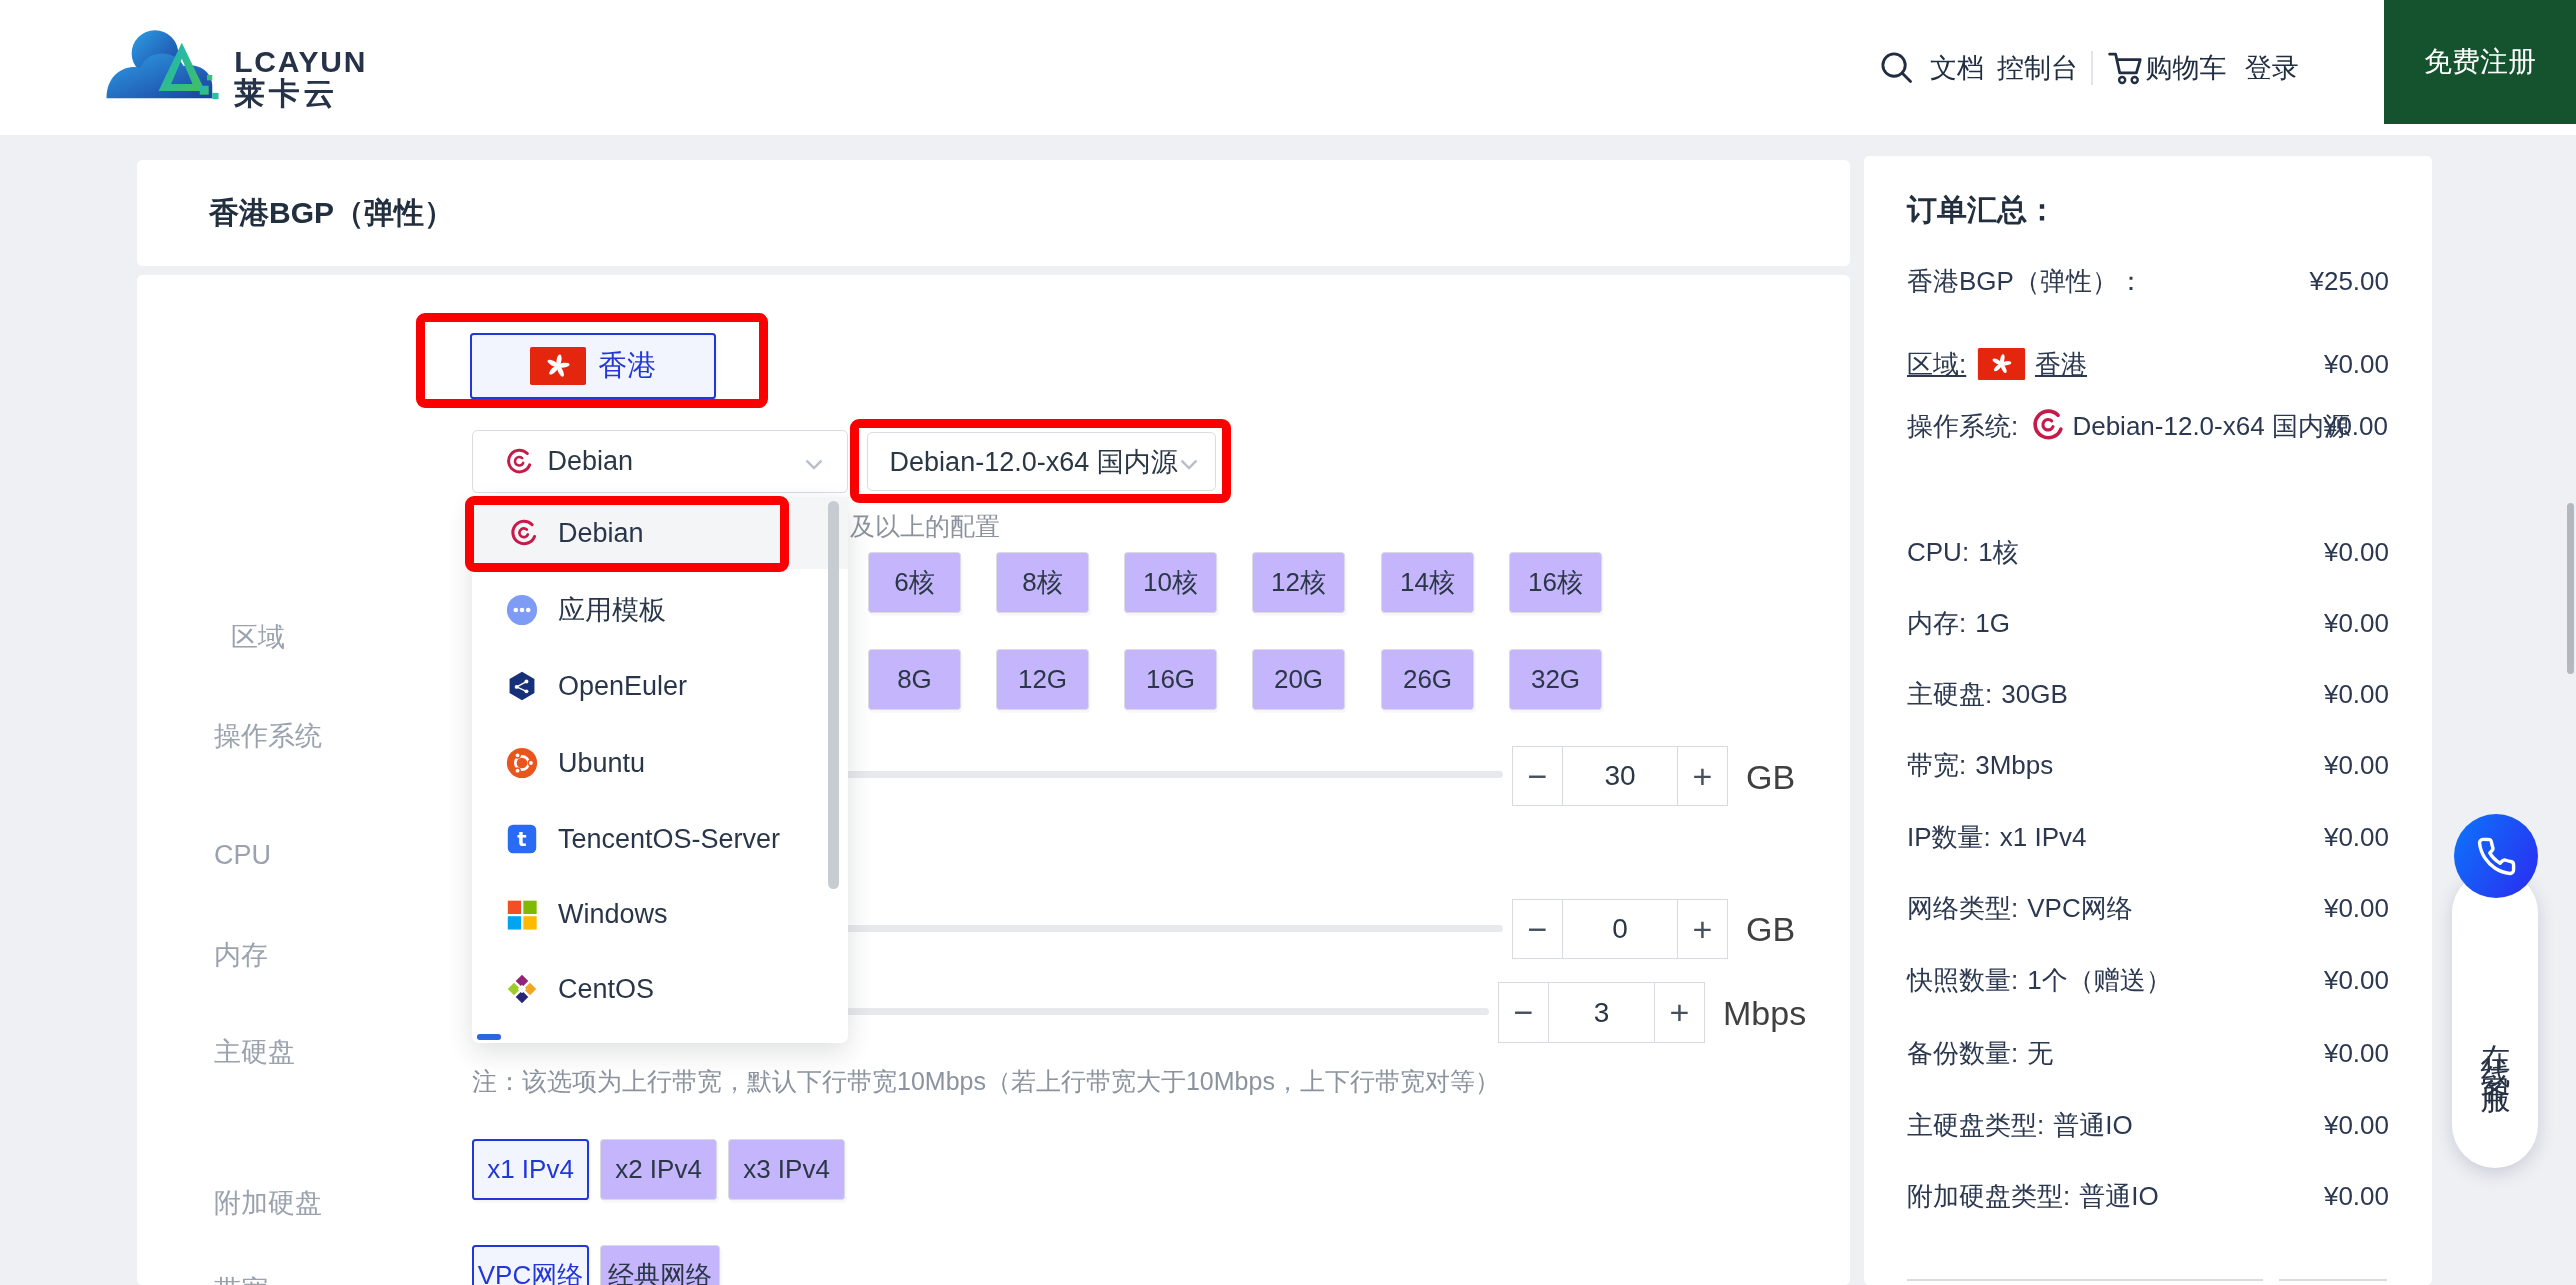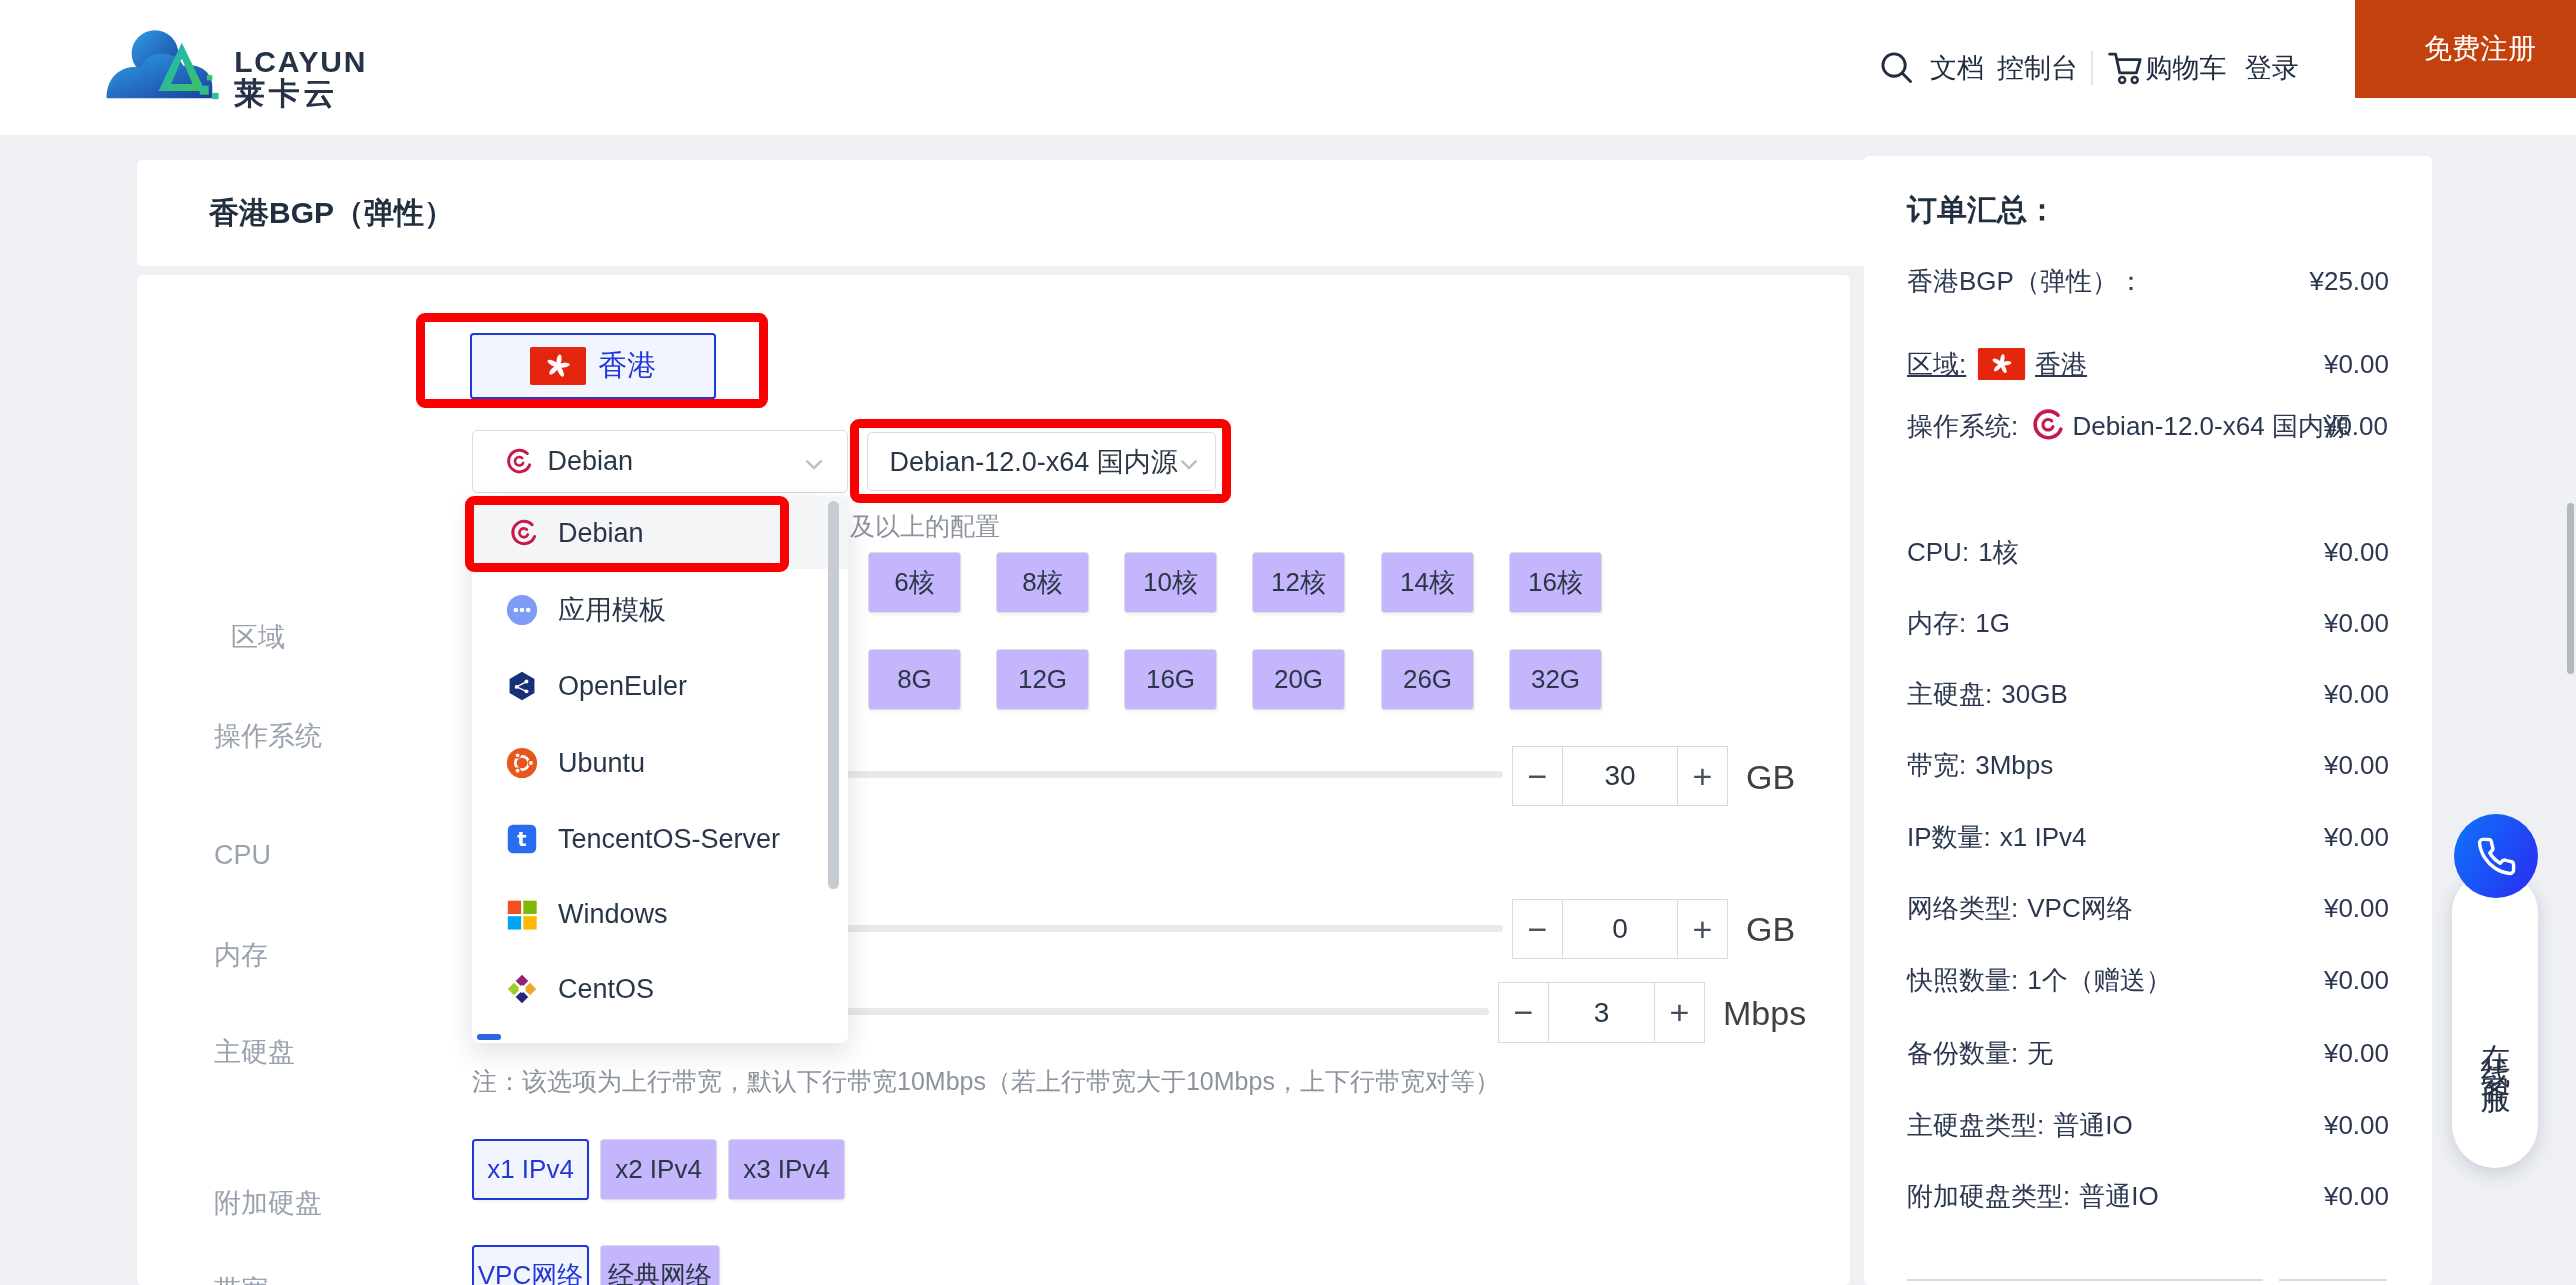--- a/index.html
+++ b/index.html
@@ -6,29 +6,29 @@
   body{width:2576px;height:1285px;overflow:hidden;font-family:"Liberation Sans","DejaVu Sans",sans-serif;background:#eef0f4;}
   #app{position:relative;width:2576px;height:1285px;overflow:hidden;background:#eef0f4;}
   
   #topnav{position:absolute;left:0;top:0;width:2576px;height:135px;background:#ffffff;border-bottom:0.9px solid #eceef1;z-index:20;}
   .navlinks{position:absolute;left:454px;top:0;height:135px;display:flex;align-items:center;gap:24px;font-size:27px;color:#212d40;font-weight:500;white-space:nowrap;}
   .navlink{cursor:pointer;}
   .fadelink{background:linear-gradient(90deg,#212d40 35%,rgba(33,45,64,0) 96%);-webkit-background-clip:text;background-clip:text;color:transparent;}
   .nav-chevron{color:#9aa3ad;font-size:31px;font-weight:400;margin-left:-5.4px;}
   .navright{position:absolute;left:1877px;top:0;height:135px;display:flex;align-items:center;gap:13px;font-size:27px;color:#212d40;font-weight:500;white-space:nowrap;}
   .vdivider{width:1.8px;height:34px;background:#e2e5ea;}
-  .register-btn{position:absolute;right:0;top:0;width:192px;height:98px;background:#c2410c;color:#ffffff;font-size:28px;display:flex;align-items:center;justify-content:center;cursor:pointer;padding-left:29px;}
+  .register-btn{position:absolute;right:0;top:0;width:192px;height:124px;background:#14532d;color:#ffffff;font-size:28px;display:flex;align-items:center;justify-content:center;cursor:pointer;}
   
   #logo{position:absolute;left:99px;top:20px;width:297px;height:95px;display:flex;align-items:center;cursor:pointer;}
   .logo-texts{display:flex;flex-direction:column;margin-left:7.2px;}
   .logo-en{font-size:30px;font-weight:bold;color:#253247;letter-spacing:1.8px;line-height:31px;margin-top:21px;}
   .logo-cn{font-size:31px;font-weight:bold;color:#253247;letter-spacing:3.6px;line-height:34px;}
   
   .card{position:absolute;background:#fff;border-radius:5.4px;}
-  #header-card{left:137px;top:160px;width:1713px;height:106px;padding-left:28px;}
+  #header-card{left:137px;top:160px;width:1713px;height:106px;}
   #page-title{position:absolute;left:72px;top:0;height:106px;display:flex;align-items:center;font-size:30px;font-weight:bold;color:#222f3f;}
   #config-card{left:137px;top:275px;width:1713px;height:1010px;}
   .flabel{position:absolute;left:77px;font-size:27px;color:#9aa2ae;height:36px;line-height:36px;}
   
   .optbtn{position:absolute;box-sizing:border-box;background:#c4b5fd;border:1.8px solid #d8dbe0;border-radius:3.6px;display:flex;align-items:center;justify-content:center;font-size:26px;color:#2a3745;cursor:pointer;box-shadow:1.8px 2.7px 0 rgba(0,0,0,0.03);}
   .optbtn.sel{border:2.7px solid #2137d8;background:#f3f5fe;color:#2137d8;}
   
   .select{position:absolute;box-sizing:border-box;background:#fff;border:1.8px solid #d8dbe0;border-radius:5.4px;display:flex;align-items:center;cursor:pointer;font-size:27px;color:#2a3745;}
   .select .chev{position:absolute;right:23.4px;top:50%;transform:translateY(-50%);}
   

